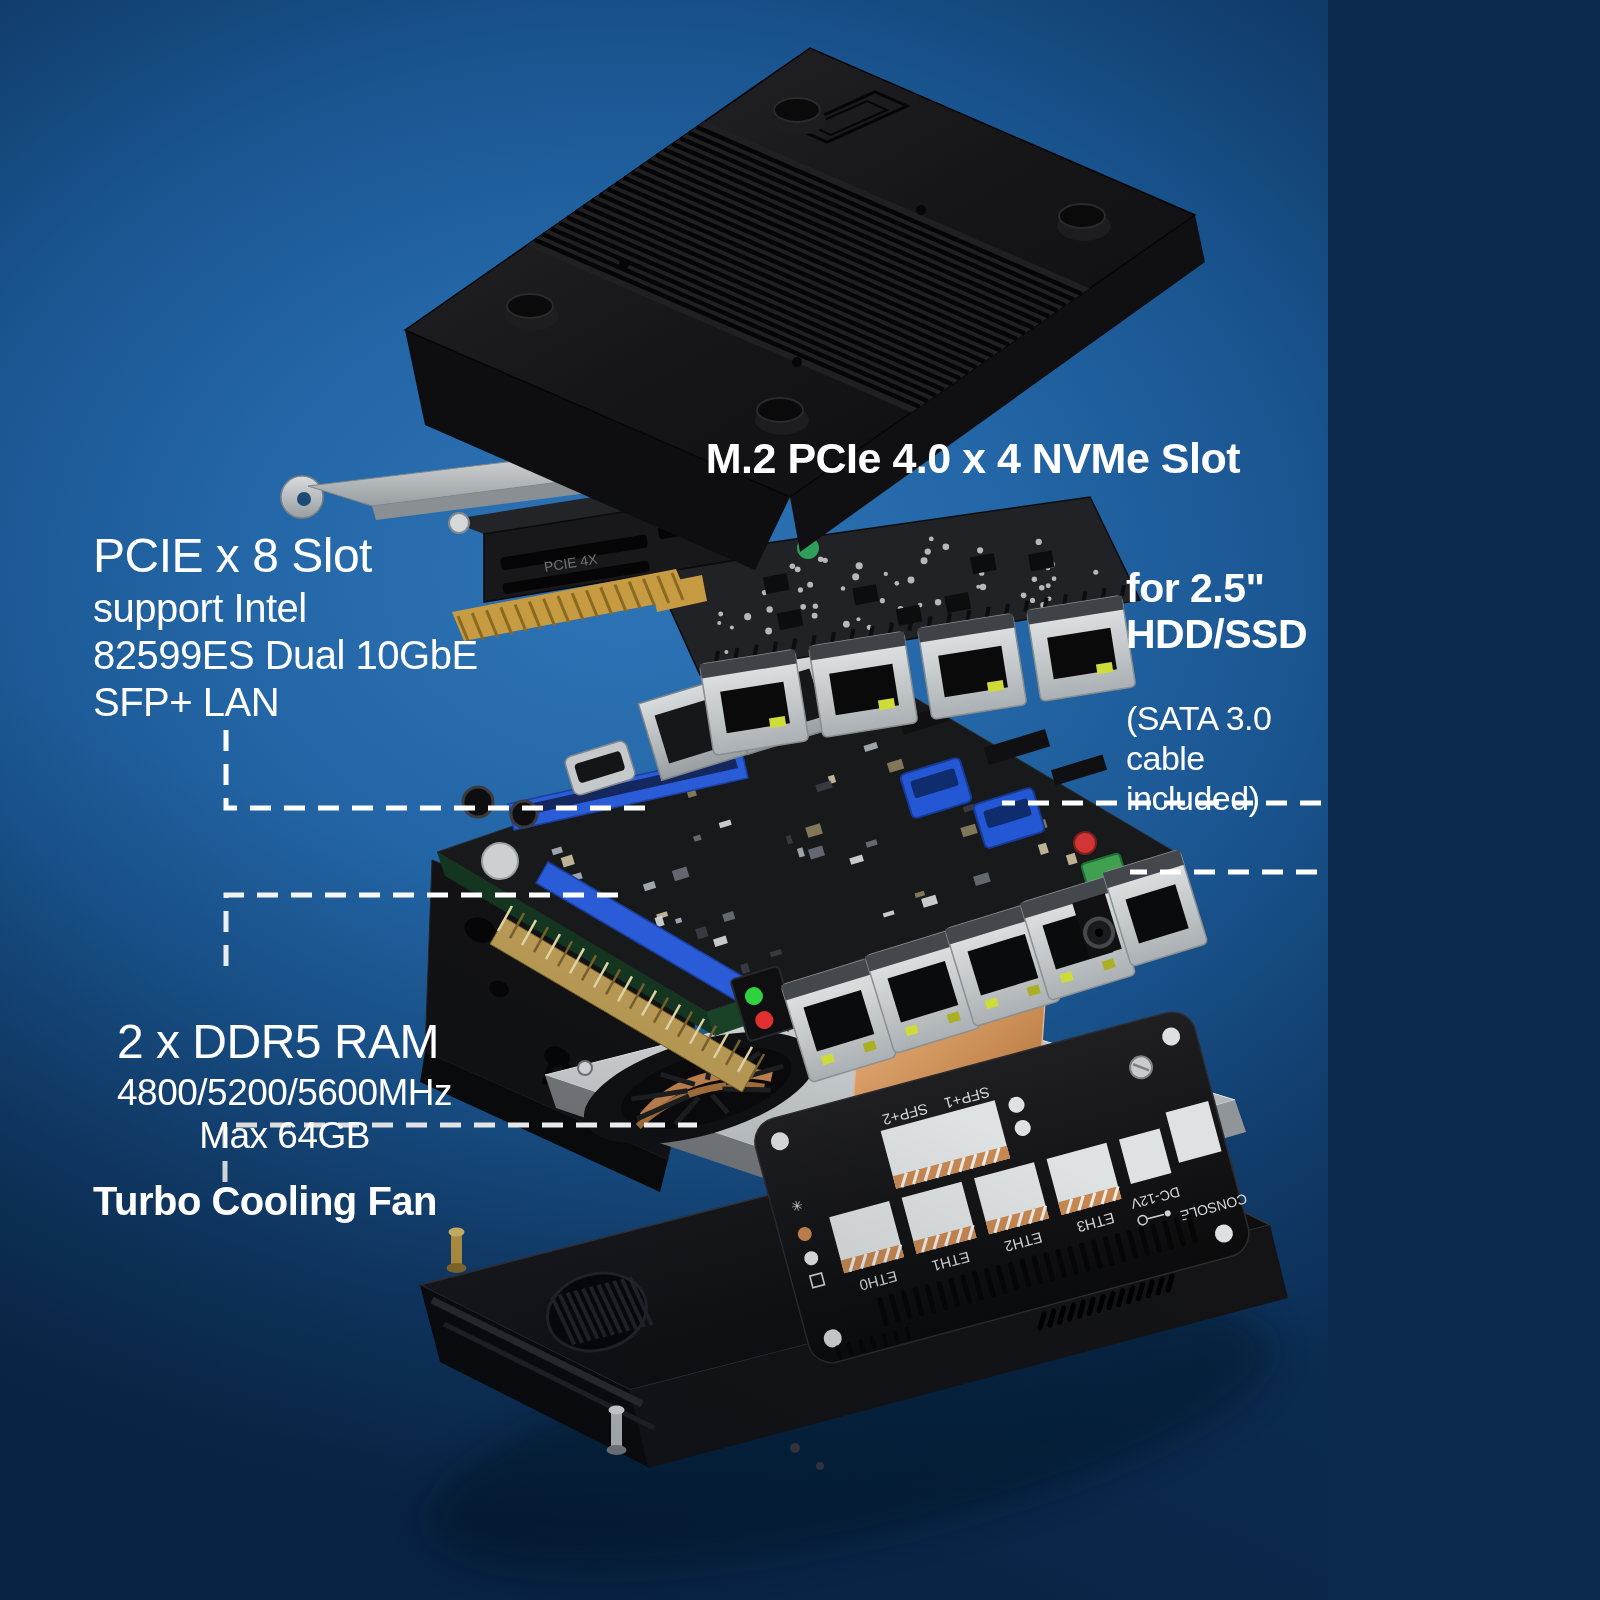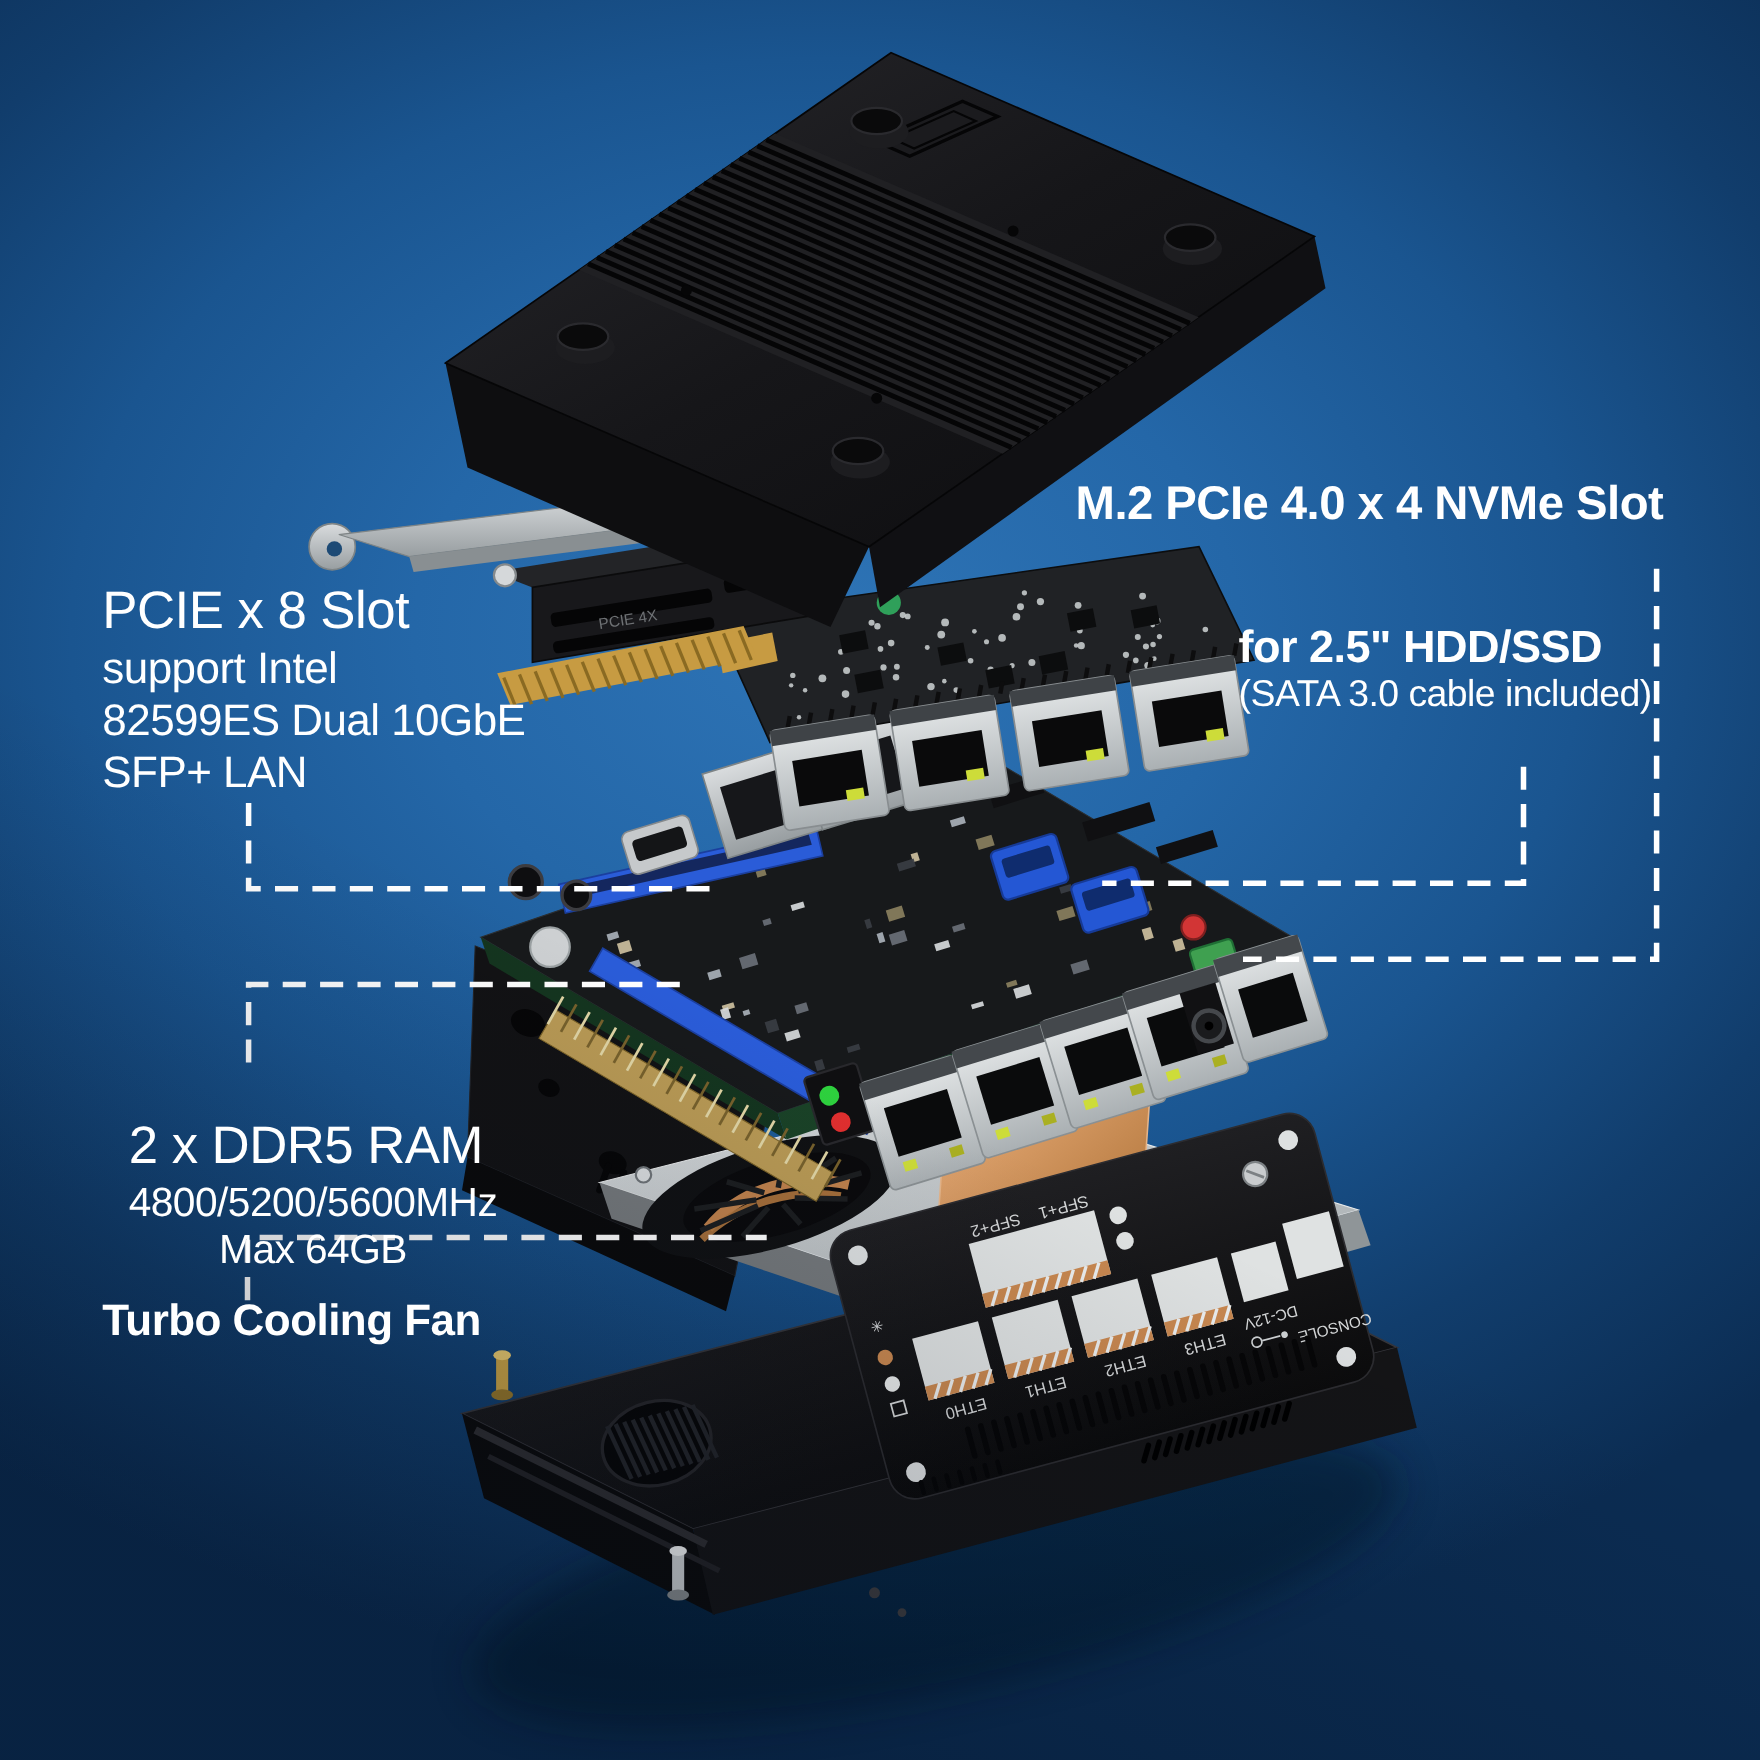--- a/index.html
+++ b/index.html
@@ -1,26 +1,26 @@
 <!DOCTYPE html>
 <html><head>
 <meta charset="utf-8">
 <style>
   html,body{margin:0;padding:0;background:#0b2a4e;}
-  .stage{position:relative;width:1600px;height:1600px;overflow:hidden;
+  .stage{position:relative;width:1328px;height:1600px;overflow:hidden;
     background:radial-gradient(1250px 950px at 47% 36%, #2e74b6 0%, #2467a8 30%, #1a5590 55%, #113d6c 78%, #0b2c52 100%);
     font-family:"Liberation Sans", sans-serif;}
   .shade{position:absolute;inset:0;background:linear-gradient(205deg, rgba(0,0,0,0) 58%, rgba(2,10,24,.28) 86%);pointer-events:none;}
   .artwork{position:absolute;left:0;top:0;}
   .ann{position:absolute;color:#ffffff;letter-spacing:-0.5px;line-height:1.18;}
   .ann .t1{font-size:48px;font-weight:400;}
   .ann .t2{font-size:41px;font-weight:700;line-height:1.13;}
   .ann .ln{font-size:40px;font-weight:400;}
   .ann .ln-s{font-size:37px;font-weight:400;text-align:center;}
-  .ann .note{font-size:34px;font-weight:400;}
+  .ann .note{font-size:34px;font-weight:400;margin-top:40px;}
   .ann-m2{font-size:43px;font-weight:700;right:88px;top:433px;text-align:right;}
   .ann-pcie{left:93px;top:528px;}
   .ann-sata{left:1126px;top:565px;}
   .ann-ddr{left:93px;top:1014px;margin-left:24px;}
   .ann-fan{left:93px;top:1178px;font-size:40px;font-weight:700;}
 </style>
 </head>
 <body>
 
 <div class="stage">

